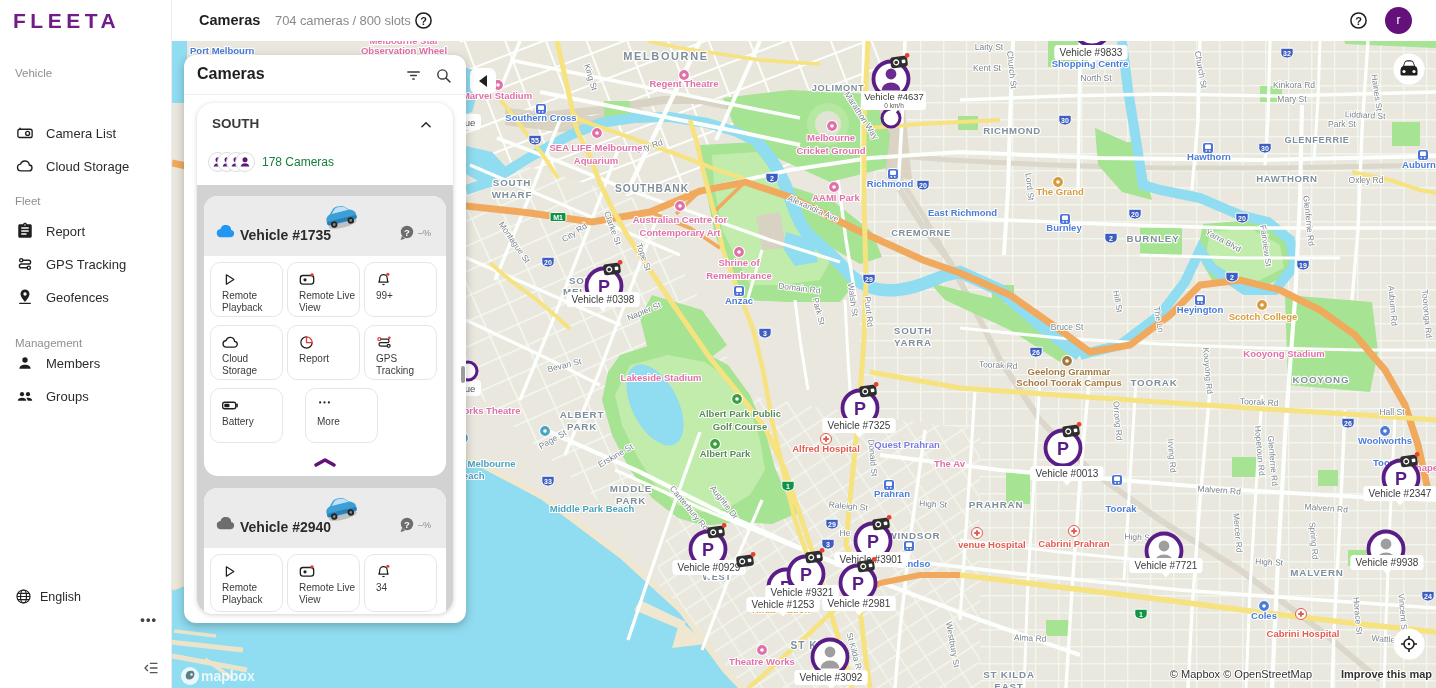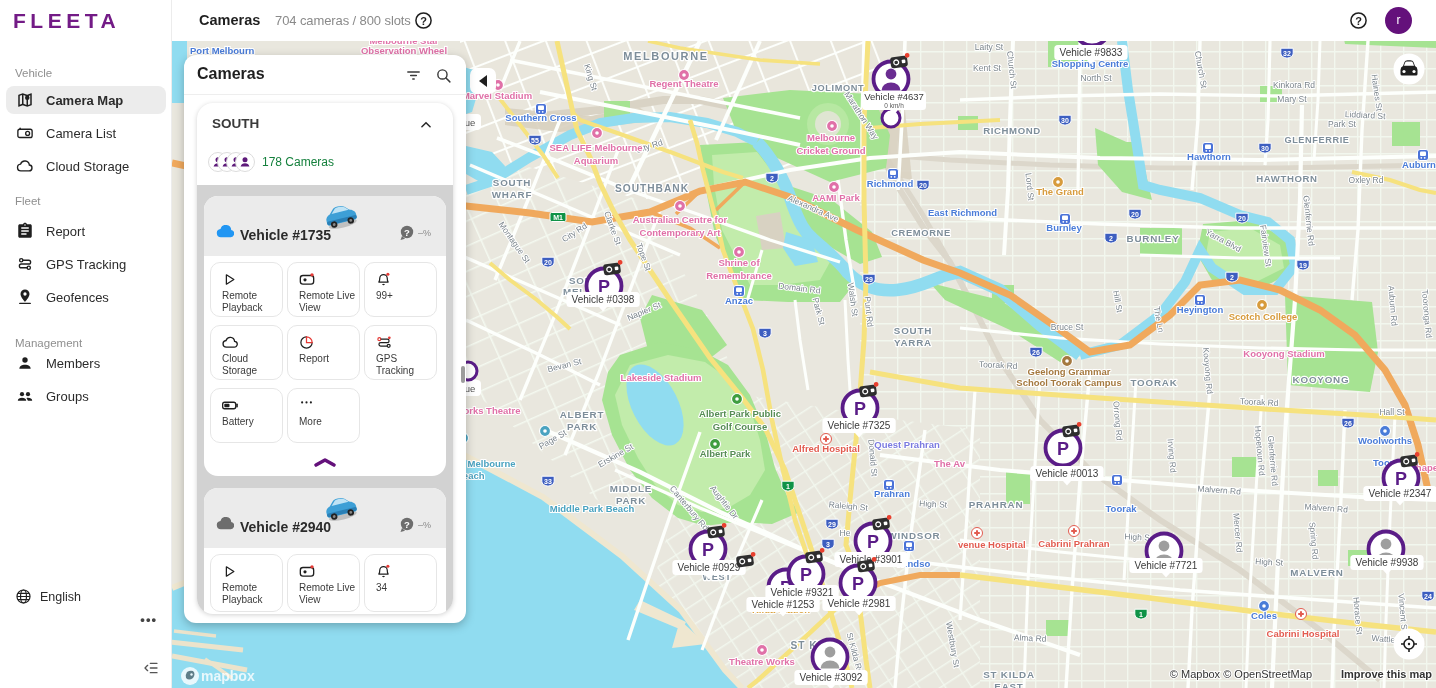--- a/index.html
+++ b/index.html
@@ -854,24 +854,20 @@
       </svg>
     <svg style="position:absolute;left:1170px;top:4px" width="33" height="33" viewBox="0 0 33 33">
         <circle cx="16.5" cy="16.5" r="7.6" fill="none" stroke="#1f1f1f" stroke-width="1.5"></circle>
         <text x="16.5" y="21" font-size="11" font-weight="bold" fill="#1f1f1f" text-anchor="middle">?</text>
       </svg>
     <div id="avatar">r</div>
   </div>
   <div id="sidebar">
     <div id="logo">FLEETA</div>
     <div class="sect" style="top:67px">Vehicle</div>
-    <div class="nav on" style="top:86px"><svg width="18" height="18" viewBox="0 0 24 24" fill="#1f1f1f">
-          <path d="M20.5 3l-.16.03L15 5.1 9 3 3.36 4.9c-.21.07-.36.25-.36.48V20.5c0 .28.22.5.5.5l.16-.03L9 18.9l6 2.1 5.64-1.9c.21-.07.36-.25.36-.48V3.5c0-.28-.22-.5-.5-.5zM10 5.47l4 1.4v11.66l-4-1.4V5.47zm-5 .99l3-1.01v11.7l-3 1.16V6.46zm14 11.08l-3 1.01V6.86l3-1.16v11.84z"></path>
-          <circle cx="15" cy="9" r="3" fill="#1f1f1f"></circle>
-        </svg>Camera Map</div>
     <div class="nav" style="top:119px"><svg width="18" height="18" viewBox="0 0 24 24" fill="none" stroke="#1f1f1f" stroke-width="1.8">
           <rect x="2.5" y="7" width="19" height="11" rx="2.5"></rect>
           <circle cx="15.5" cy="12.5" r="2.6"></circle>
           <path d="M5.5 7V5.5" stroke-linecap="round"></path>
         </svg>Camera List</div>
     <div class="nav" style="top:152px"><svg width="18" height="18" viewBox="0 0 24 24" fill="none" stroke="#1f1f1f" stroke-width="1.8">
           <path d="M6.5 18.5a4.5 4.5 0 0 1-.4-8.98 6 6 0 0 1 11.7 1.2 3.9 3.9 0 0 1-.5 7.78z"></path>
         </svg>Cloud Storage</div>
     <div class="sect" style="top:195px">Fleet</div>
     <div class="nav" style="top:217px"><svg width="18" height="18" viewBox="0 0 24 24" fill="#1f1f1f">
@@ -1018,21 +1014,21 @@
                 <div class="lb">GPS Tracking</div>
               </div>
               <div class="vbtn" style="left:6px;top:132px;">
                 <svg class="ic" width="17" height="15" viewBox="0 0 26 20">
                     <rect x="1" y="5" width="20" height="10" rx="3" fill="none" stroke="#1f1f1f" stroke-width="2"></rect>
                     <rect x="3.5" y="7.5" width="8" height="5" rx="1.5" fill="#1f1f1f"></rect>
                     <path d="M23 8v4" stroke="#1f1f1f" stroke-width="2.4" stroke-linecap="round"></path>
                   </svg>
                 <div class="lb">Battery</div>
               </div>
-              <div class="vbtn" style="left:83px;top:132px;text-align:center;">
+              <div class="vbtn" style="left:101px;top:132px;text-align:center;">
                 <svg class="ic" width="15" height="15" viewBox="0 0 24 24" fill="#1f1f1f">
                     <circle cx="5" cy="7" r="1.7"></circle>
                     <circle cx="12" cy="7" r="1.7"></circle>
                     <circle cx="19" cy="7" r="1.7"></circle>
                   </svg>
                 <div class="lb">More</div>
               </div>
               <svg style="position:absolute;left:108px;top:200px" width="26" height="12" viewBox="0 0 26 12" fill="none" stroke="#64117b" stroke-width="3.6" stroke-linecap="round" stroke-linejoin="round">
                   <path d="M4 9l9-5 9 5"></path>
                 </svg>

